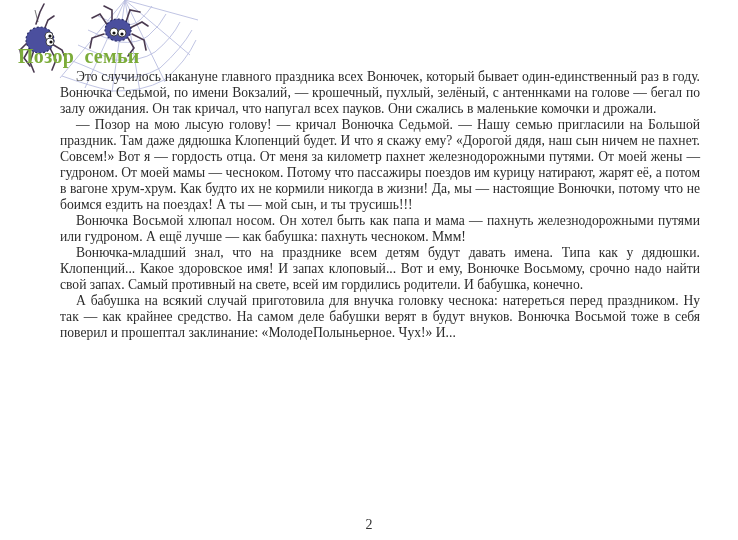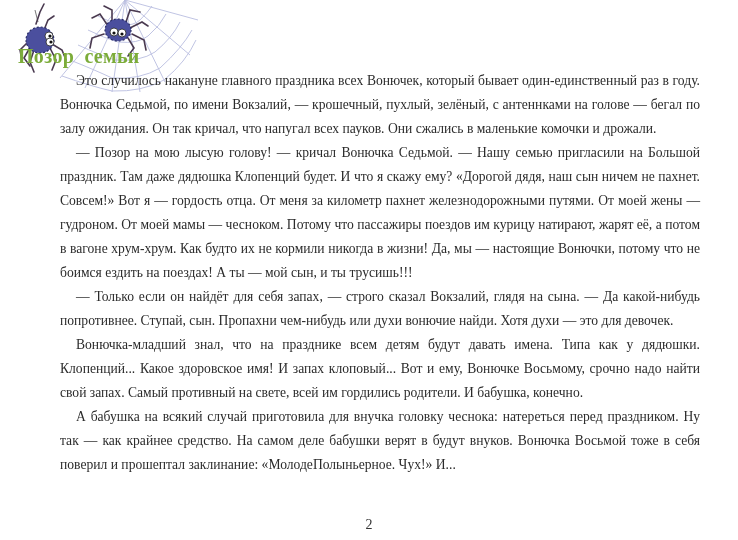--- a/index.html
+++ b/index.html
@@ -21,21 +21,21 @@
     font-size: 20px;
     letter-spacing: 0.3px;
     word-spacing: 5px;
     color: #7cac3a;
     margin-left: 18px;
   }
   .body-text {
     position: absolute; left: 60px; width: 640px; top: 69px;
     font-family: "Liberation Serif", "DejaVu Serif", serif;
     font-size: 13.6px;
-    line-height: 24px;
+    line-height: 16px;
     text-align: justify;
   }
   .body-text p {
     margin: 0;
     text-indent: 16px;
     text-align: justify;
   }
   .page-number {
     position: absolute; left: 0; right: 0; top: 517px;
     text-align: center;
@@ -99,18 +99,18 @@
       <circle cx="122" cy="34" r="1.6" fill="#111"></circle>
     </g>
   </svg>
 </div>
 
 <h1 class="title">Позор семьи</h1>
 
 <div class="body-text">
   <p>Это случилось накануне главного праздника всех Вонючек, который бывает один-единственный раз в году. Вонючка Седьмой, по имени Вокзалий, — крошечный, пухлый, зелёный, с антеннками на голове — бегал по залу ожидания. Он так кричал, что напугал всех пауков. Они сжались в маленькие комочки и дрожали.</p>
   <p>— Позор на мою лысую голову! — кричал Вонючка Седьмой. — Нашу семью пригласили на Большой праздник. Там даже дядюшка Клопенций будет. И что я скажу ему? «Дорогой дядя, наш сын ничем не пахнет. Совсем!» Вот я — гордость отца. От меня за километр пахнет железнодорожными путями. От моей жены — гудроном. От моей мамы — чесноком. Потому что пассажиры поездов им курицу натирают, жарят её, а потом в вагоне хрум-хрум. Как будто их не кормили никогда в жизни! Да, мы — настоящие Вонючки, потому что не боимся ездить на поездах! А ты — мой сын, и ты трусишь!!!</p>
-  <p>— Только если он найдёт для себя запах, — строго сказал Вокзалий, глядя на сына. — Да какой-нибудь попротивнее. Ступай, сын. Пропахни чем-нибудь или духи вонючие найди. Хотя духи — это для девочек.</p>
+  <p>Вонючка Восьмой хлюпал носом. Он хотел быть как папа и мама — пахнуть железнодорожными путями или гудроном. А ещё лучше — как бабушка: пахнуть чесноком. Ммм!</p>
   <p>Вонючка-младший знал, что на празднике всем детям будут давать имена. Типа как у дядюшки. Клопенций... Какое здоровское имя! И запах клоповый... Вот и ему, Вонючке Восьмому, срочно надо найти свой запах. Самый противный на свете, всей им гордились родители. И бабушка, конечно.</p>
   <p>А бабушка на всякий случай приготовила для внучка головку чеснока: натереться перед праздником. Ну так — как крайнее средство. На самом деле бабушки верят в будут внуков. Вонючка Восьмой тоже в себя поверил и прошептал заклинание: «МолодеПолыньерное. Чух!» И...</p>
 </div>
 
 <div class="page-number">2</div>
 
 </body></html>

